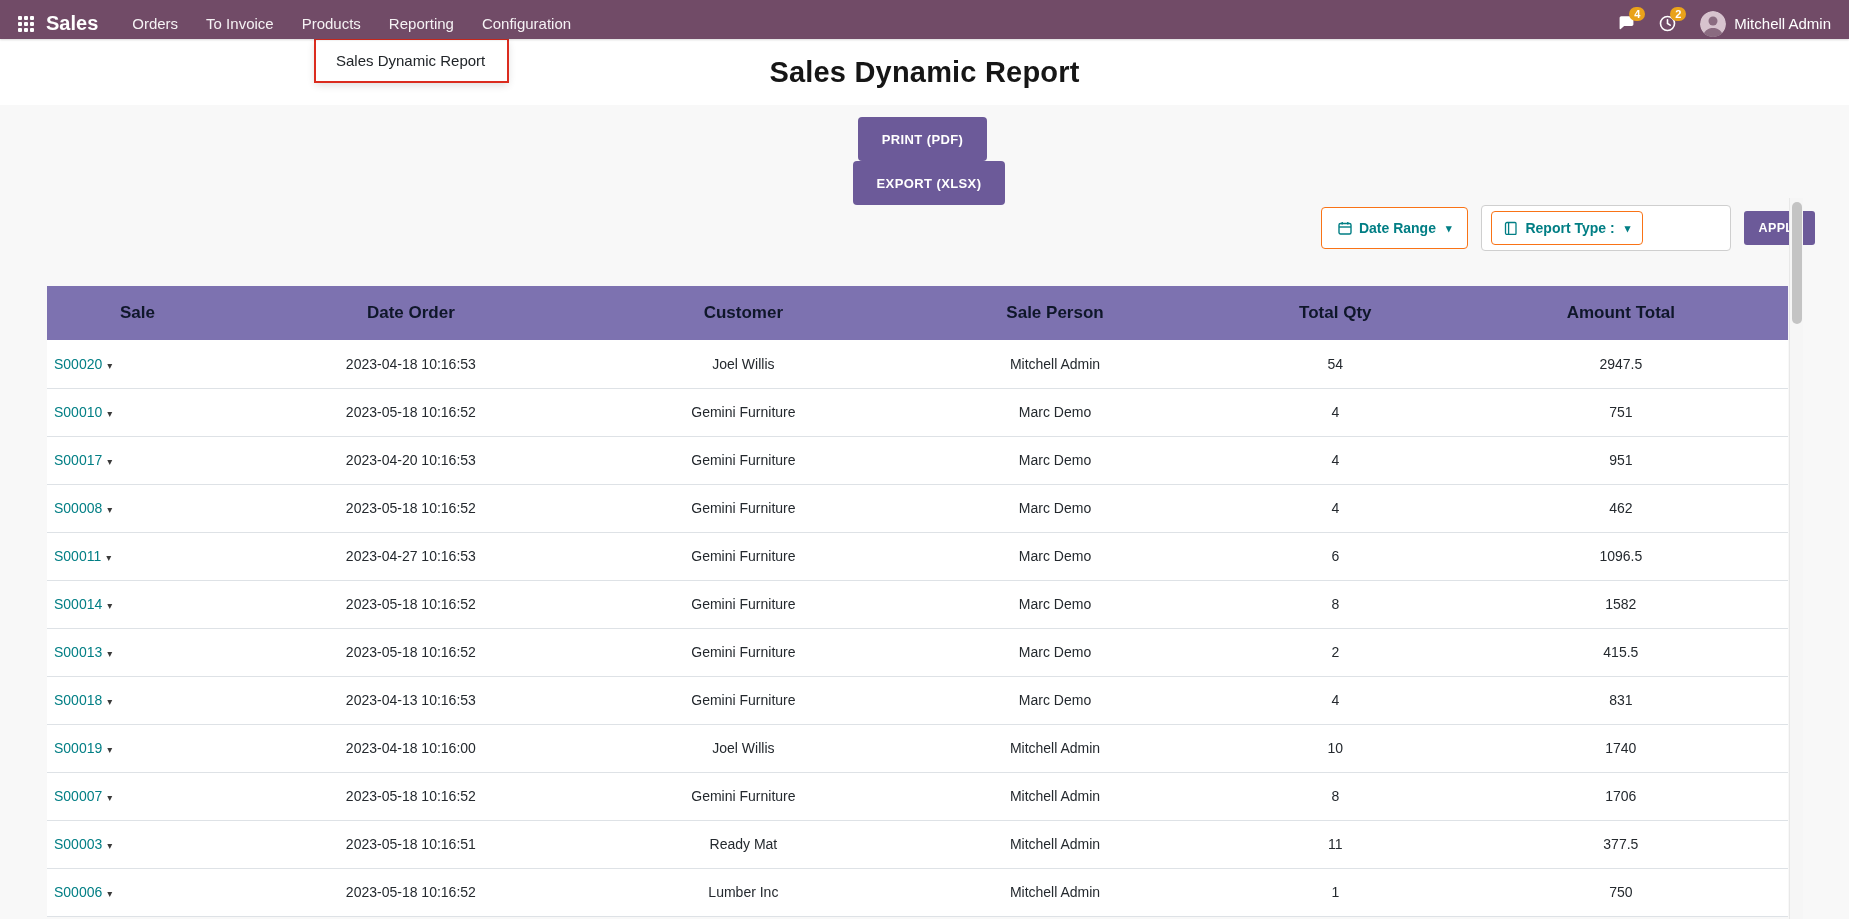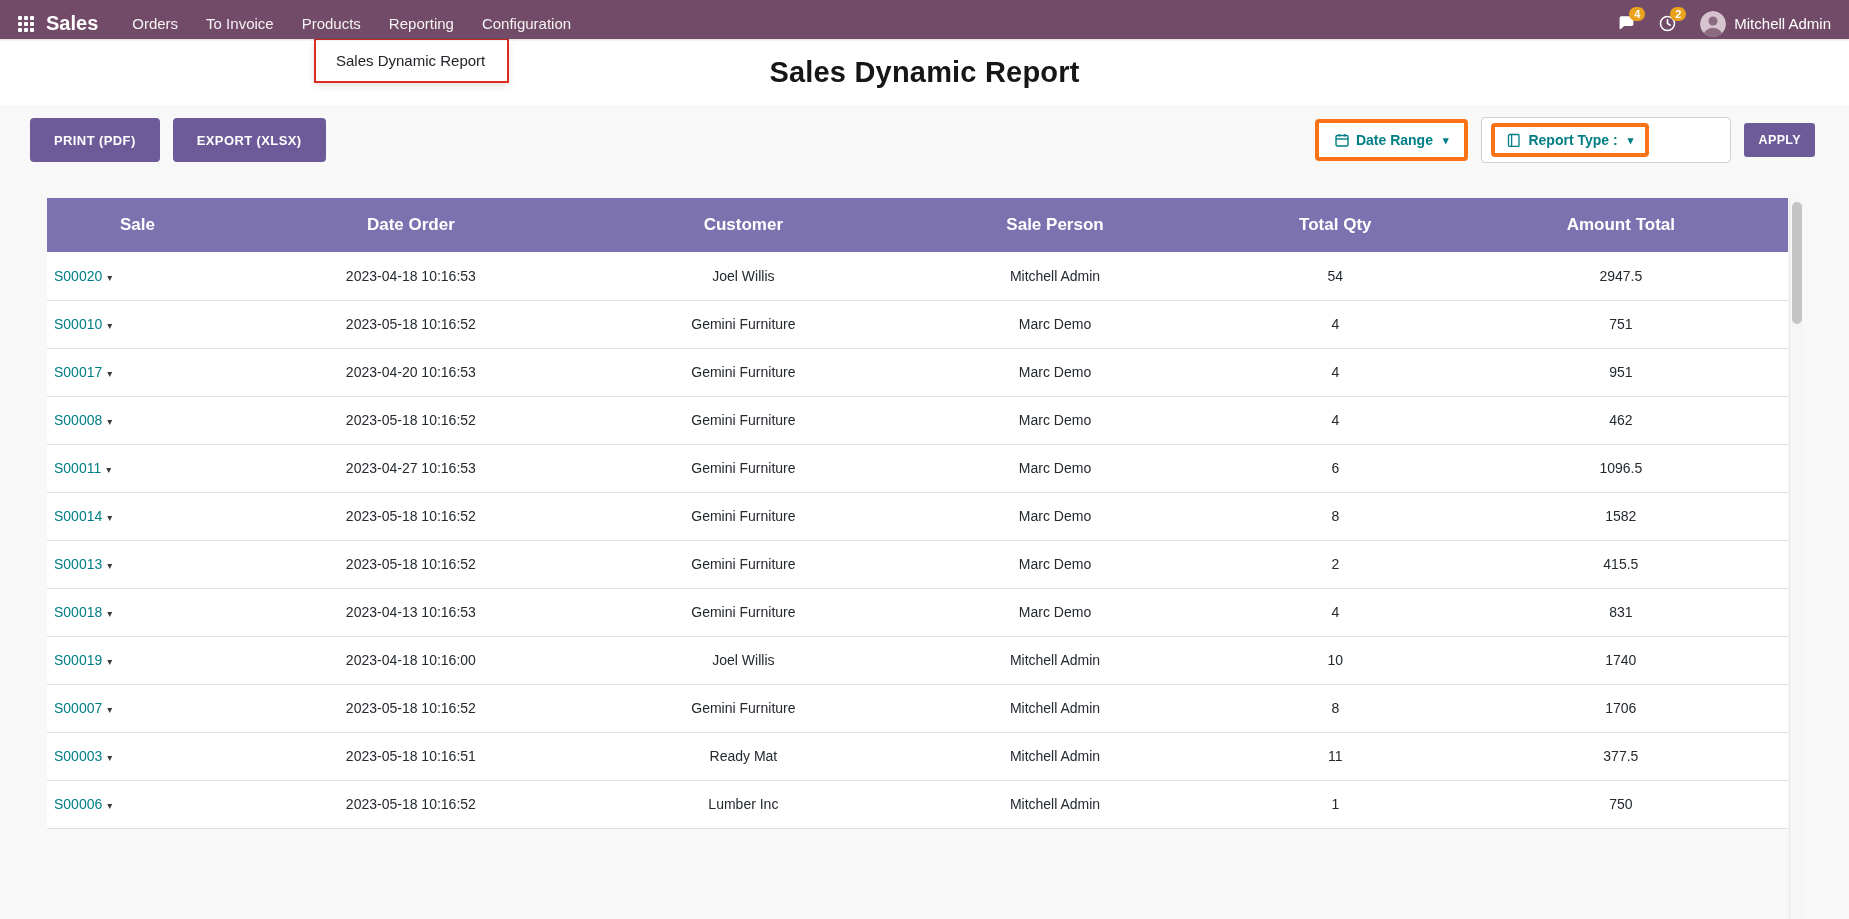--- a/index.html
+++ b/index.html
@@ -32,38 +32,38 @@
             box-shadow:0 3px 8px rgba(0,0,0,.14);z-index:25;}
   .dropdown-item{display:block;padding:12px 22px 12px 20px;font-size:15px;color:#212529;text-decoration:none;
                  cursor:pointer;white-space:nowrap;}
   .annotation-box{position:absolute;inset:-2px;border:2px solid var(--annotation);pointer-events:none;}
 
   
   .title-band{height:66px;background:#fff;display:flex;align-items:center;justify-content:center;}
   .page-title{font-size:29px;font-weight:700;color:#161616;letter-spacing:.2px;}
 
   
-  .toolbar{display:flex;align-items:center;margin:12px 34px 0 30px;}
+  .toolbar{display:flex;align-items:center;margin:12px 34px 0 30px;flex-direction:column;}
   .btn-primary{background:var(--button);color:#fff;border:none;border-radius:4px;height:44px;padding:0 24px;
                font-size:13px;font-weight:700;letter-spacing:.4px;cursor:pointer;font-family:inherit;}
   .btn-primary + .btn-primary{margin-left:13px;}
   .toolbar-right{margin-left:auto;display:flex;align-items:center;gap:13px;}
   .outline-btn{display:flex;align-items:center;gap:7px;height:42px;padding:0 16px;background:#fff;
-               border:4px solid #f97316;border-radius:4px;color:var(--link);font-size:14px;font-weight:700;
+               border:1px solid #f97316;border-radius:4px;color:var(--link);font-size:14px;font-weight:700;
                cursor:pointer;font-family:inherit;white-space:nowrap;}
   .group-box{display:flex;align-items:center;height:46px;width:250px;background:#fff;border:1px solid #cfcfcf;
              border-radius:4px;padding-left:9px;}
   .inner-btn{height:34px;padding:0 12px;}
   .btn-apply{height:34px;padding:0 14px;font-size:12.5px;border-radius:3px;}
   .caret{font-size:11px;margin-left:3px;line-height:1;}
 
   
   .table-wrap{margin:35px 0 0 47px;width:1741px;background:#fff;}
   table{width:100%;border-collapse:collapse;table-layout:fixed;}
-  thead th{background:var(--header);color:#ffffff;font-size:17px;font-weight:700;height:54px;text-align:center;}
+  thead th{background:var(--header);color:#0f172a;font-size:17px;font-weight:700;height:54px;text-align:center;}
   tbody td{height:48px;border-bottom:1px solid var(--row-border);font-size:14px;text-align:center;
            color:var(--text);background:#fff;overflow:hidden;white-space:nowrap;}
   td.sale-cell{text-align:left;padding-left:7px;}
   .sale-link{color:var(--link);text-decoration:none;cursor:pointer;}
   .sale-caret{color:#3a3a3a;font-size:10px;margin-left:5px;cursor:pointer;}
 
   
   .sb-track{position:absolute;left:1789px;top:198px;width:14px;height:721px;background:#f6f6f6;
             border-left:1px solid #e8e8e8;}
   .sb-thumb{position:absolute;left:2px;top:4px;width:10px;height:122px;background:#c4c4c4;border-radius:5px;cursor:pointer;}

